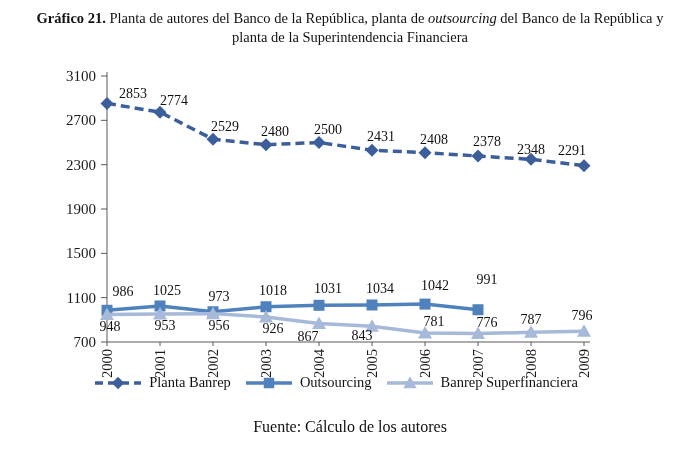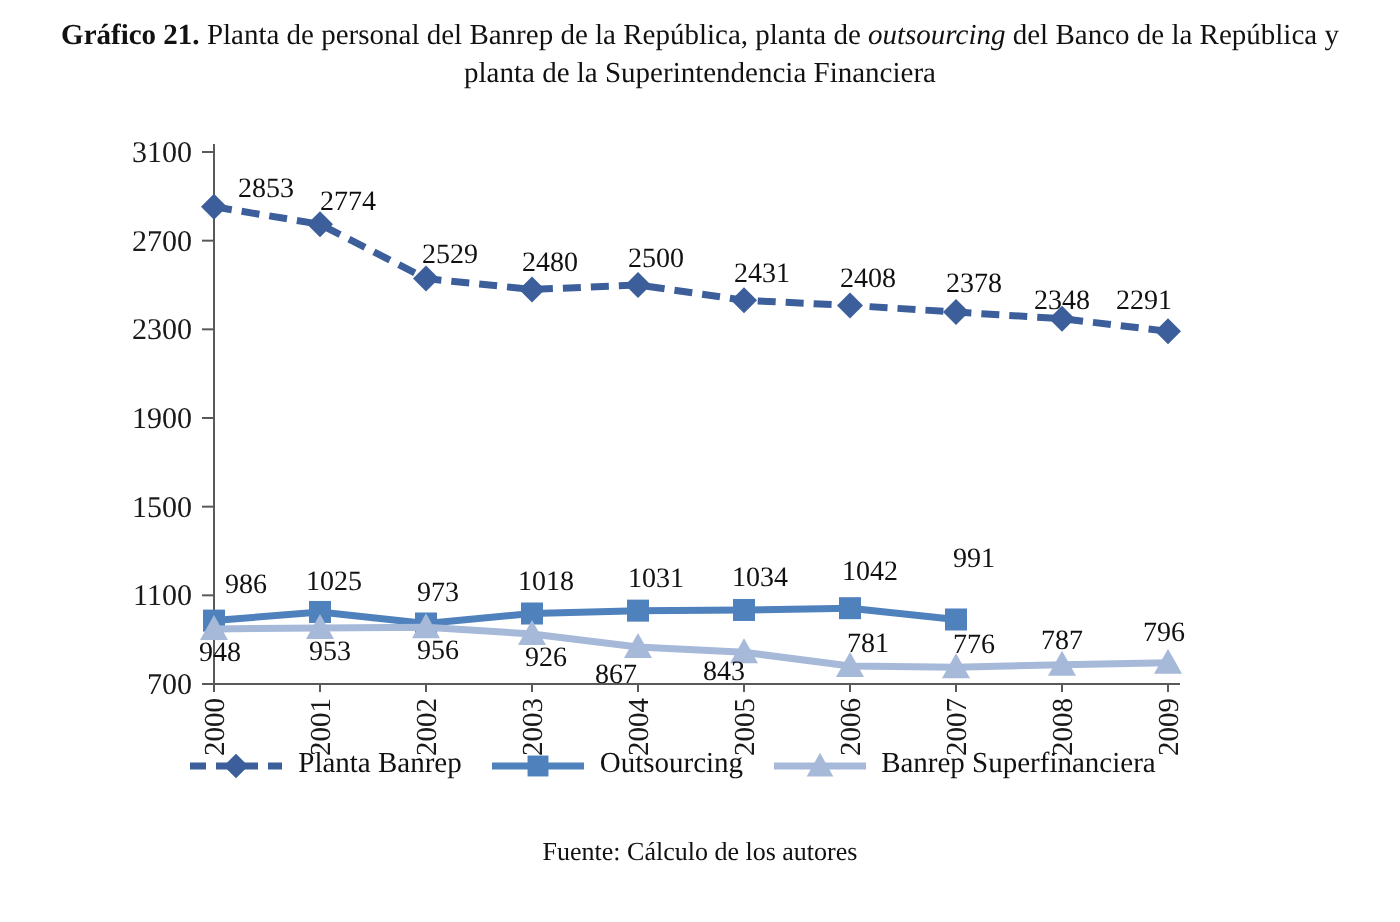--- a/index.html
+++ b/index.html
@@ -12,29 +12,29 @@
   svg text{font-family:"Liberation Serif", serif;}
   .tick{font-size:15px;fill:#1a1a1a;}
   .xtick{font-size:14.5px;fill:#1a1a1a;}
   .dlabel{font-size:14px;fill:#111;}
   .legend{position:absolute;top:374px;left:0;width:672px;display:flex;
           justify-content:center;align-items:center;gap:14px;}
   .legend-item{display:flex;align-items:center;gap:7px;}
   .legend-label{font-size:14.5px;color:#111;}
   .legend-sample{display:inline-flex;align-items:center;height:14px;}
   .footer{position:absolute;top:418px;left:0;width:700px;text-align:center;
-          font-size:13px;color:#111;}
+          font-size:16px;color:#111;}
 </style>
 </head>
 <body>
 
 <div class="page">
 
   <div class="title">
-    <span class="b">Gráfico 21.</span><span> Planta de personal del Banrep de la República, planta de </span><span class="i">outsourcing</span><span> del Banco de la República y planta de la Superintendencia Financiera</span>
+    <span class="b">Gráfico 21.</span><span> Planta de autores del Banco de la República, planta de </span><span class="i">outsourcing</span><span> del Banco de la República y planta de la Superintendencia Financiera</span>
   </div>
 
   <svg id="plot" width="700" height="395" viewBox="0 0 700 395" style="position:absolute;top:0;left:0;">
       <g>
         <line x1="107" y1="72" x2="107" y2="342" stroke="#595959" stroke-width="1"></line>
         <line x1="107" y1="342" x2="590" y2="342" stroke="#595959" stroke-width="1"></line>
         <line x1="101" y1="342" x2="107" y2="342" stroke="#595959" stroke-width="1"></line>
         <text x="96" y="347" text-anchor="end" class="tick">700</text>
         <line x1="101" y1="297.6666666666667" x2="107" y2="297.6666666666667" stroke="#595959" stroke-width="1"></line>
         <text x="96" y="302.6666666666667" text-anchor="end" class="tick">1100</text>

